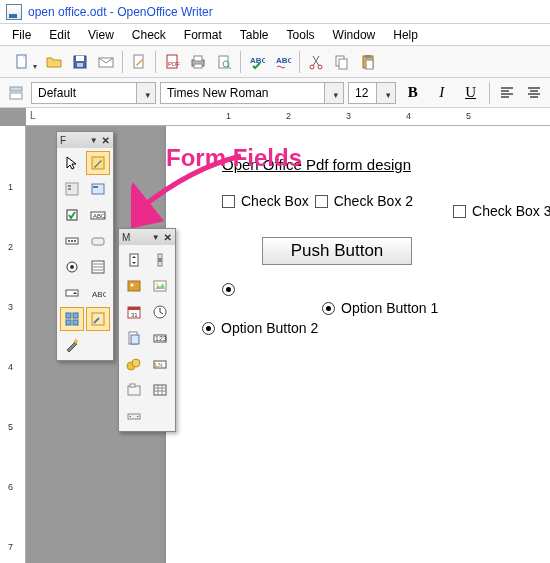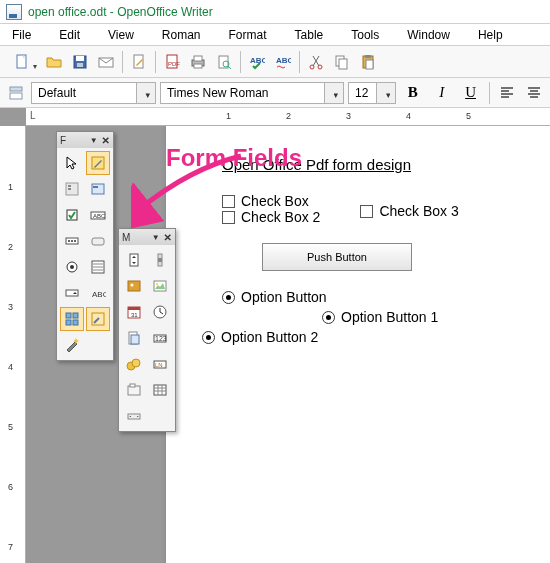--- a/index.html
+++ b/index.html
@@ -2,24 +2,24 @@
 <html><head>
 <meta charset="utf-8">
 <style>
   * { box-sizing: border-box; margin: 0; padding: 0; font-family: "Segoe UI", Tahoma, sans-serif; }
   body { width: 550px; height: 563px; overflow: hidden; background: #fff; font-size: 12px; }
 
   
   .titlebar { height: 24px; background: #fff; border-bottom: 1px solid #d0d0d0; display: flex; align-items: center; padding: 0 6px; }
   .titlebar .doc-icon { width: 16px; height: 16px; background: linear-gradient(#fff,#e0e8f0); border:1px solid #6080a0; margin-right:6px; position:relative; }
   .titlebar .doc-icon::after{content:"";position:absolute;bottom:1px;left:2px;width:8px;height:4px;background:#3a6ea8;}
-  .titlebar span { color:#15803d; }
-
-  
-  .menubar { height: 22px; display:flex; align-items:center; padding: 0 4px; gap:12px; border-bottom:1px solid #d0d0d0;}
+  .titlebar span { color:#1d4ed8; }
+
+  
+  .menubar { height: 22px; display:flex; align-items:center; padding: 0 4px; gap:2px; border-bottom:1px solid #d0d0d0;}
   .menubar .menu-item { padding: 2px 8px; cursor:default; }
 
   
   .toolbar { height: 32px; border-bottom:1px solid #d0d0d0; background:#f8f8f8; display:flex; align-items:center; padding:0 4px; gap:2px; }
   .tb-btn { width:24px; height:24px; border:1px solid transparent; display:flex; align-items:center; justify-content:center; border-radius:2px;}
   .tb-sep { width:1px; height:22px; background:#c0c0c0; margin:0 2px; }
   .tb-btn svg { width:16px; height:16px; }
   .tb-btn.dd { width:36px; position:relative;}
   .tb-btn.dd::after { content:"▾"; font-size:8px; position:absolute; right:2px; bottom:2px; color:#444;}
 
@@ -42,24 +42,24 @@
   .vruler { position:absolute; left:0; top:18px; bottom:0; width:26px; background:#fff; border-right:1px solid #b0b0b0;}
   .vruler .num { position:absolute; left:8px; font-size:9px; color:#333;}
 
   
   .page-wrap { position:absolute; left:26px; top:18px; right:0; bottom:0; overflow:hidden;}
   .page { position:absolute; left:140px; top:-40px; width:520px; height:700px; background:#fff; box-shadow:2px 2px 6px rgba(0,0,0,0.3);}
   .page-content { position:absolute; left:56px; top:70px; right:40px; font-family: "Times New Roman", serif; font-size:15px; color:#000;}
   .page-content h4 { font-weight:normal; text-decoration:underline; font-size:15px; margin-bottom:20px;}
   .txt-field { width:170px; height:26px; border:1px solid #777; background:#eee; padding:3px 6px; font-family:Arial,sans-serif; font-size:13px; color:#555; margin-bottom:20px;}
   .chk-row { display:flex; align-items:flex-start; gap:40px; margin-bottom:4px;}
-  .chk-col { display:flex; flex-direction:column; justify-content:space-between;}
+  .chk-col { display:flex; flex-direction:row; gap:6px;justify-content:space-between;}
   .chk { display:flex; align-items:center; gap:6px; font-size:14px;}
   .chk .box { width:13px; height:13px; border:1px solid #555; background:#fff;}
-  .push-btn { margin:18px 0 18px 40px; width:150px; height:28px; border:1px solid #888; background:linear-gradient(#fefefe,#e4e4e4); text-align:center; line-height:26px; font-size:11px; font-family:Arial,sans-serif;}
+  .push-btn { margin:18px 0 18px 40px; width:150px; height:28px; border:1px solid #888; background:linear-gradient(#fefefe,#e4e4e4); text-align:center; line-height:26px; font-size:17px; font-family:Arial,sans-serif;}
   .radio { display:flex; align-items:center; gap:6px; font-size:14px;}
   .radio .r { width:13px; height:13px; border:1px solid #333; border-radius:50%; display:flex; align-items:center; justify-content:center;}
   .radio .r .dot{width:5px; height:5px; border-radius:50%; background:#000;}
   .rad-group { display:flex; flex-direction:column; gap:4px; margin-left:-20px;}
   .rad-row2 { margin-left:120px;}
 
   
   .palette { position:absolute; background:#f4f4f4; border:1px solid #888; box-shadow:2px 2px 4px rgba(0,0,0,0.3); z-index:10;}
   .pal-title { height:16px; background:linear-gradient(#e8e8e8,#d4d4d4); display:flex; align-items:center; padding:0 3px; font-size:10px; color:#333;}
   .pal-title .t { flex:1;}
@@ -84,21 +84,21 @@
   <div class="doc-icon"></div>
   <span>
     <span>open office.odt</span> - <span>OpenOffice Writer</span>
   </span>
 </div>
 
 <div class="menubar">
   <div class="menu-item"><span>File</span></div>
   <div class="menu-item"><span>Edit</span></div>
   <div class="menu-item"><span>View</span></div>
-  <div class="menu-item"><span>Roman</span></div>
+  <div class="menu-item"><span>Check</span></div>
   <div class="menu-item"><span>Format</span></div>
   <div class="menu-item"><span>Table</span></div>
   <div class="menu-item"><span>Tools</span></div>
   <div class="menu-item"><span>Window</span></div>
   <div class="menu-item"><span>Help</span></div>
 </div>
 
 <div class="toolbar">
   <div class="tb-btn dd">
       <svg viewBox="0 0 16 16">
@@ -272,21 +272,20 @@
               <span class="box"></span>
               <span>Check Box 3</span>
             </div>
         </div>
         <div class="push-btn">Push Button</div>
         <div class="rad-group">
           <div class="radio" style="margin-left:20px">
               <span class="r">
                 <span class="dot"></span>
               </span>
-              <span>Option Button</span>
             </div>
           <div class="radio rad-row2">
               <span class="r">
                 <span class="dot"></span>
               </span>
               <span>Option Button 1</span>
             </div>
           <div class="radio">
               <span class="r">
                 <span class="dot"></span>

